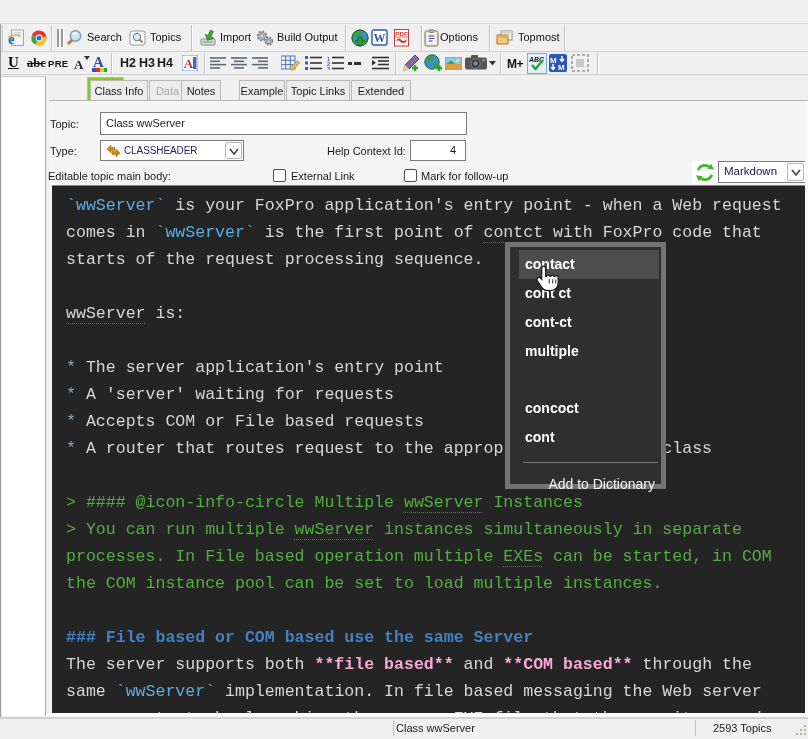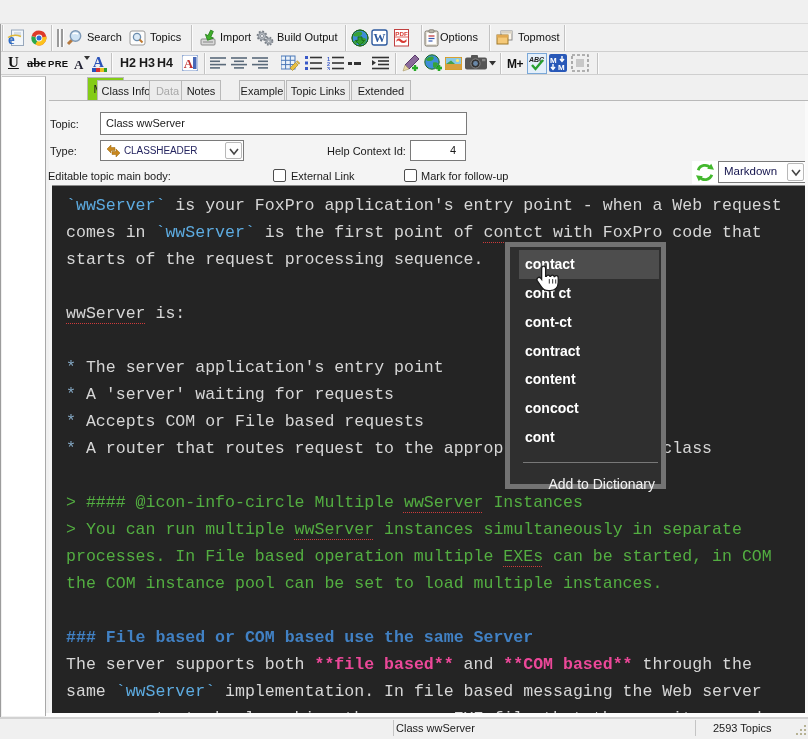--- a/index.html
+++ b/index.html
@@ -9,21 +9,21 @@
 .vline{position:absolute;width:1px;background:#c3c3c3;}
 .vline:after{content:"";position:absolute;left:1px;top:0;bottom:0;width:1px;background:#fbfbfb;}
 .tbtxt{font-size:11px;color:#111;}
 
 #editor{position:absolute;left:52px;top:186px;width:753px;height:527px;background:#242424;overflow:hidden;}
 #editor .code{font-family:"Liberation Mono",monospace;font-size:16.57px;line-height:27px;white-space:pre;color:#d6d6d6;position:absolute;left:14px;top:6px;}
 .cb{color:#5dabe0;}
 .ast{color:#84a8c4;}
 .grn{color:#53ae41;}
 .hb{color:#4181c4;font-weight:bold;}
-.bb{color:#ec4899;font-weight:bold;}
+.bb{color:#f9a8d4;font-weight:bold;}
 .sq{text-decoration:underline;text-decoration-style:dotted;text-decoration-color:#cf3b3b;text-decoration-thickness:1.3px;text-underline-offset:5px;margin-top:13px;}
 
 #popup{position:absolute;left:505px;top:242px;width:161px;height:247px;background:#2f2f2f;border:5px solid #737373;box-sizing:border-box;}
 #popup .item{position:absolute;left:1px;right:1px;height:29px;color:#fff;font-weight:bold;font-size:14px;line-height:29px;padding-left:14px;}
 #popup .hl{background:#4d4d4d;margin-left:8px;margin-right:1px;padding-left:6px;}
 
 .tab{position:absolute;top:80px;height:21px;background:#ececec;border:1px solid #b9b9b9;border-bottom:none;box-sizing:border-box;font-size:11px;color:#1b1b1b;text-align:center;line-height:20px;}
 .tabsel{top:77px;height:24px;background:#84cc16;line-height:23px;margin-left:36px;}
 .inp{position:absolute;background:#fff;border:1px solid #7a7a7a;box-sizing:border-box;font-size:11px;color:#1a1a1a;padding-left:18px;}
 .chk{position:absolute;width:13px;height:13px;background:#fff;border:1px solid #4d4d4d;box-sizing:border-box;}
@@ -275,21 +275,21 @@
 <div class="vline" style="left:597px;top:53px;height:21px;"></div>
 <svg class="abs" style="left:571px;top:54px;" width="18" height="18" viewBox="0 0 18 18">
     <rect x="1" y="1" width="16" height="16" fill="none" stroke="#9a9a9a" stroke-width="1.6" stroke-dasharray="3 2"></rect>
     <rect x="5" y="5" width="8" height="8" fill="#c8c8c8"></rect>
   </svg>
 
 <div class="abs" style="left:2px;top:76px;width:44px;height:640px;background:#fff;border-right:1px solid #a8a8a8;border-top:1px solid #c8c8c8;box-sizing:border-box;"></div>
 <div class="abs" style="left:0;top:24px;width:1px;height:704px;background:#9c9c9c;"></div>
 
 <div class="tab tabsel" style="left:51px;width:37px;">Main</div>
-<div class="tab" style="left:97px;width:58px;">Class Info</div>
+<div class="tab" style="left:90px;width:58px;">Class Info</div>
 <div class="tab" style="left:149px;width:37px;color:#a8a8a8;">Data</div>
 <div class="tab" style="left:181px;width:40px;">Notes</div>
 <div class="tab" style="left:239px;width:46px;">Example</div>
 <div class="tab" style="left:286px;width:64px;">Topic Links</div>
 <div class="tab" style="left:351px;width:60px;">Extended</div>
 
 <div class="abs" style="left:49px;top:100px;width:759px;height:627px;background:#f4f4f4;border-top:1px solid #b9b9b9;"></div>
 
 <span class="abs lbl" style="left:50px;top:118px;">Topic:</span>
 <div class="inp" style="left:100px;top:112px;width:367px;height:23px;line-height:21px;padding-left:5px;">Class wwServer</div>
@@ -356,22 +356,21 @@
 <span class="hb">### File based or COM based use the same Server</span>
 The server supports both <span class="bb">**file based**</span> and <span class="bb">**COM based**</span> through the
 same <span class="cb">`wwServer`</span> implementation. In file based messaging the Web server
 process starts by launching the server EXE file that then monitors and</div>
 </div>
 
 <div id="popup">
   <div class="item hl" style="top:3px;">contact</div>
   <div class="item" style="top:32px;">cont ct</div>
   <div class="item" style="top:61px;">cont-ct</div>
-  <div class="item" style="top:90px;">contract</div>
-  <div class="item" style="top:118px;">content</div>
+  <div class="item" style="top:90px;">multiple</div>
   <div class="item" style="top:147px;">concoct</div>
   <div class="item" style="top:176px;">cont</div>
   <div style="position:absolute;left:13px;right:3px;top:215px;height:1px;background:#787878;"></div>
   <div style="position:absolute;right:6px;top:226px;color:#f2f2f2;font-size:14px;line-height:22px;">Add to Dictionary</div>
 </div>
 <svg class="abs" style="left:534px;top:265px;" width="27" height="27" viewBox="0 0 24 24">
     <path d="M8.5 1 C9.6 1 10.3 1.8 10.3 3 L10.3 10.2 L11 10.2 C11.2 9.5 11.8 9 12.6 9 C13.4 9 14 9.5 14.2 10.2 L14.8 10.2 C15 9.6 15.6 9.1 16.3 9.1 C17.1 9.1 17.7 9.6 17.9 10.3 L18.4 10.3 C18.7 9.8 19.2 9.5 19.8 9.5 C20.8 9.5 21.5 10.3 21.5 11.3 L21.5 15.6 C21.5 19.8 18.7 22.8 14.4 22.8 L12.8 22.8 C10 22.8 8.1 21.7 6.6 19.4 L3 14 C2.4 13 2.6 11.9 3.4 11.3 C4.3 10.7 5.4 10.9 6.1 11.9 L6.8 12.8 L6.8 3 C6.8 1.8 7.4 1 8.5 1 Z" fill="#fff" stroke="#1a1a1a" stroke-width="1.1"></path>
     <g stroke="#1a1a1a" stroke-width=".8">
       <line x1="13.6" y1="12.5" x2="13.6" y2="16.5"></line>
       <line x1="16.6" y1="12.5" x2="16.6" y2="16.5"></line>

